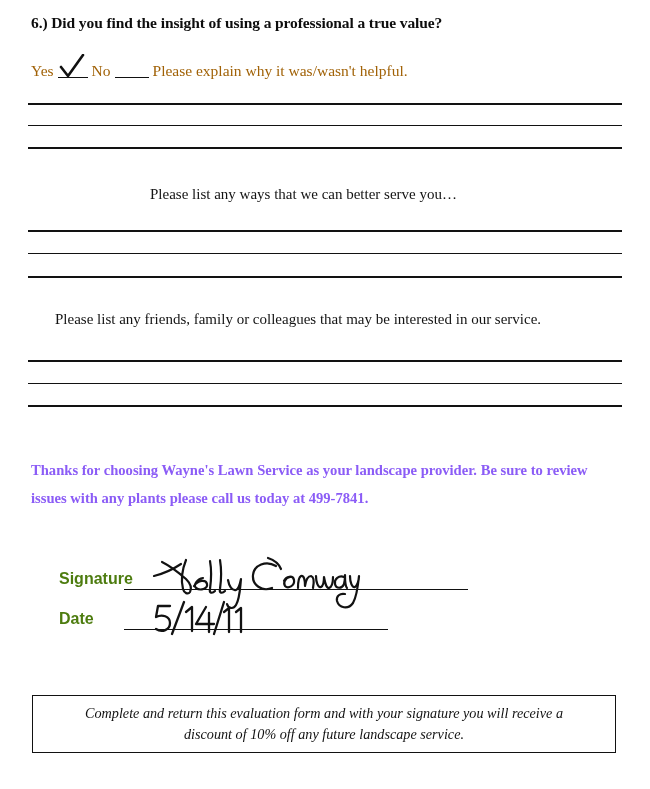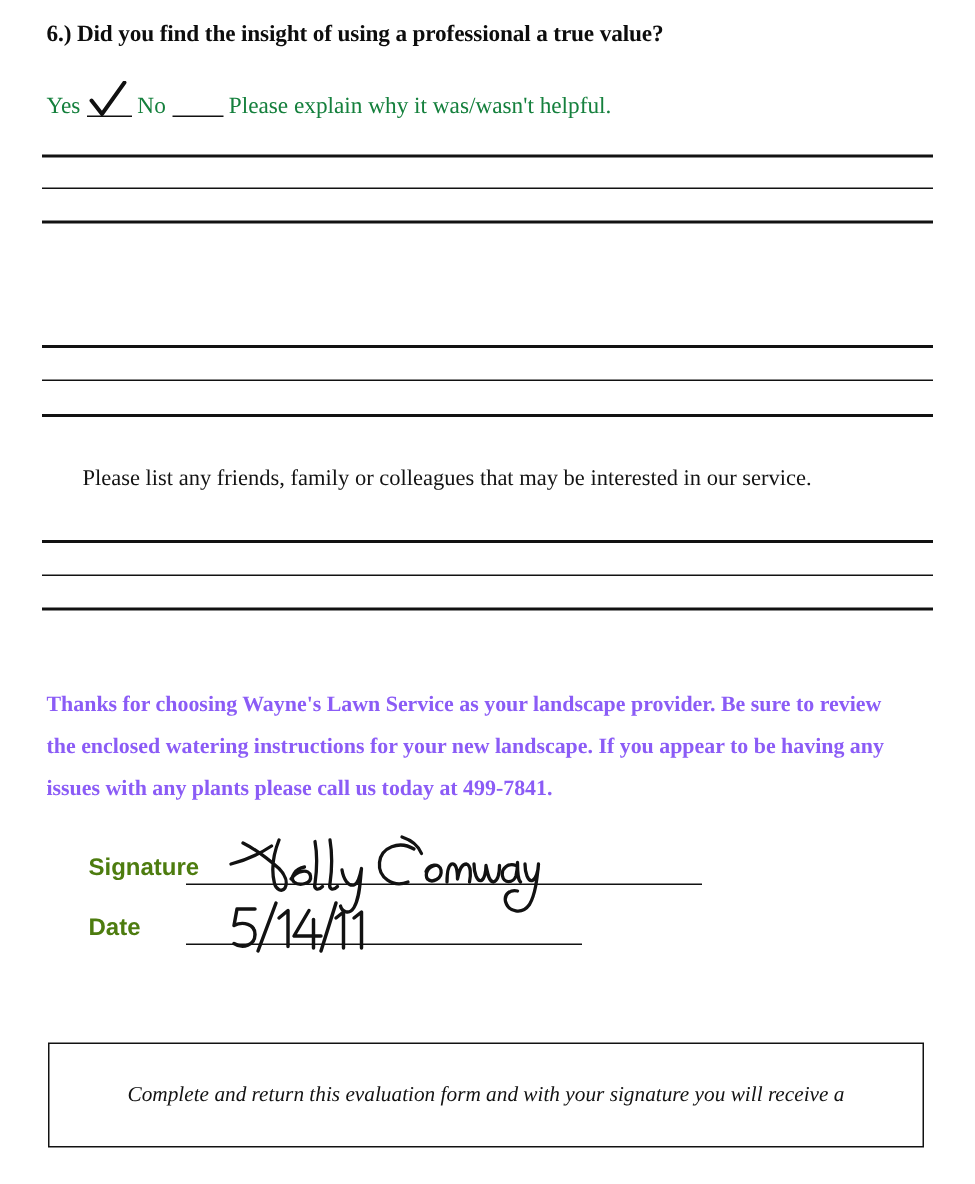--- a/index.html
+++ b/index.html
@@ -37,21 +37,21 @@
     white-space: nowrap;
   }
 
   
   .answer-row {
     left: 31px;
     top: 52px;
     height: 26px;
     font-family: "Liberation Serif", serif;
     font-size: 15.5px;
-    color: #15803d;
+    color: #a16207;
     display: flex;
     align-items: flex-end;
     white-space: nowrap;
   }
   .answer-row .lbl { line-height: 1; }
   .blank {
     display: inline-block;
     border-bottom: 1.6px solid #111111;
     height: 14px;
     margin: 0 4px;
@@ -125,21 +125,21 @@
     pointer-events: none;
   }
   .hw-signature { left: 150px; top: 548px; }
   .hw-date      { left: 148px; top: 600px; }
 
   
   .coupon-box {
     left: 32px;
     top: 695px;
     width: 584px;
-    height: 70px;
+    height: 58px;
     border: 1.8px solid #121212;
     box-sizing: border-box;
     display: flex;
     flex-direction: column;
     align-items: center;
     justify-content: center;
   }
   .coupon-line {
     font-family: "Liberation Serif", serif;
     font-style: italic;
@@ -165,34 +165,34 @@
     </span>
     <span class="lbl">No</span>
     <span class="blank blank-no"></span>
     <span class="lbl explain">Please explain why it was/wasn't helpful.</span>
   </div>
 
   <div class="abs rule" style="top:103px;"></div>
   <div class="abs rule soft" style="top:125px;"></div>
   <div class="abs rule" style="top:147px;"></div>
 
+  <div class="abs prompt prompt-ways">Please list any ways that we can better serve you…</div>
 
   <div class="abs rule" style="top:230px;"></div>
   <div class="abs rule soft" style="top:253px;"></div>
   <div class="abs rule" style="top:276px;"></div>
 
   <div class="abs prompt prompt-friends">Please list any friends, family or colleagues that may be interested in our service.</div>
 
   <div class="abs rule" style="top:360px;"></div>
   <div class="abs rule soft" style="top:383px;"></div>
   <div class="abs rule" style="top:405px;"></div>
 
   <div class="abs closing">
     <span class="ln">Thanks for choosing Wayne's Lawn Service as your landscape provider.  Be sure to review</span>
-    <span class="ln">the enclosed watering instructions for your new landscape.  If you appear to be having any</span>
     <span class="ln">issues with any plants please call us today at 499-7841.</span>
   </div>
 
   <div class="abs sig-label sig-label-signature">Signature</div>
   <div class="abs sig-line sig-line-signature"></div>
 
   <svg class="handwriting hw-signature" width="215" height="62" viewBox="0 0 215 62">
     <g fill="none" stroke="#121212" stroke-width="2.2" stroke-linecap="round" stroke-linejoin="round">
 
       <path d="M12 14 C20 18 28 24 36 31 C40 35 42 40 40 44 C38 47 34 45 33 41 C31 33 32 22 36 12"></path>
@@ -238,15 +238,16 @@
       <path d="M76 2 L66 34"></path>
 
       <path d="M76 12 L81 8 L81 32"></path>
 
       <path d="M88 12 L93 8 L93 32"></path>
     </g>
   </svg>
 
   <div class="abs coupon-box">
     <div class="coupon-line">Complete and return this evaluation form and with your signature you will receive a</div>
+    <div class="coupon-line">discount of 10% off any future landscape service.</div>
   </div>
 
 </div>
 
 </body></html>

